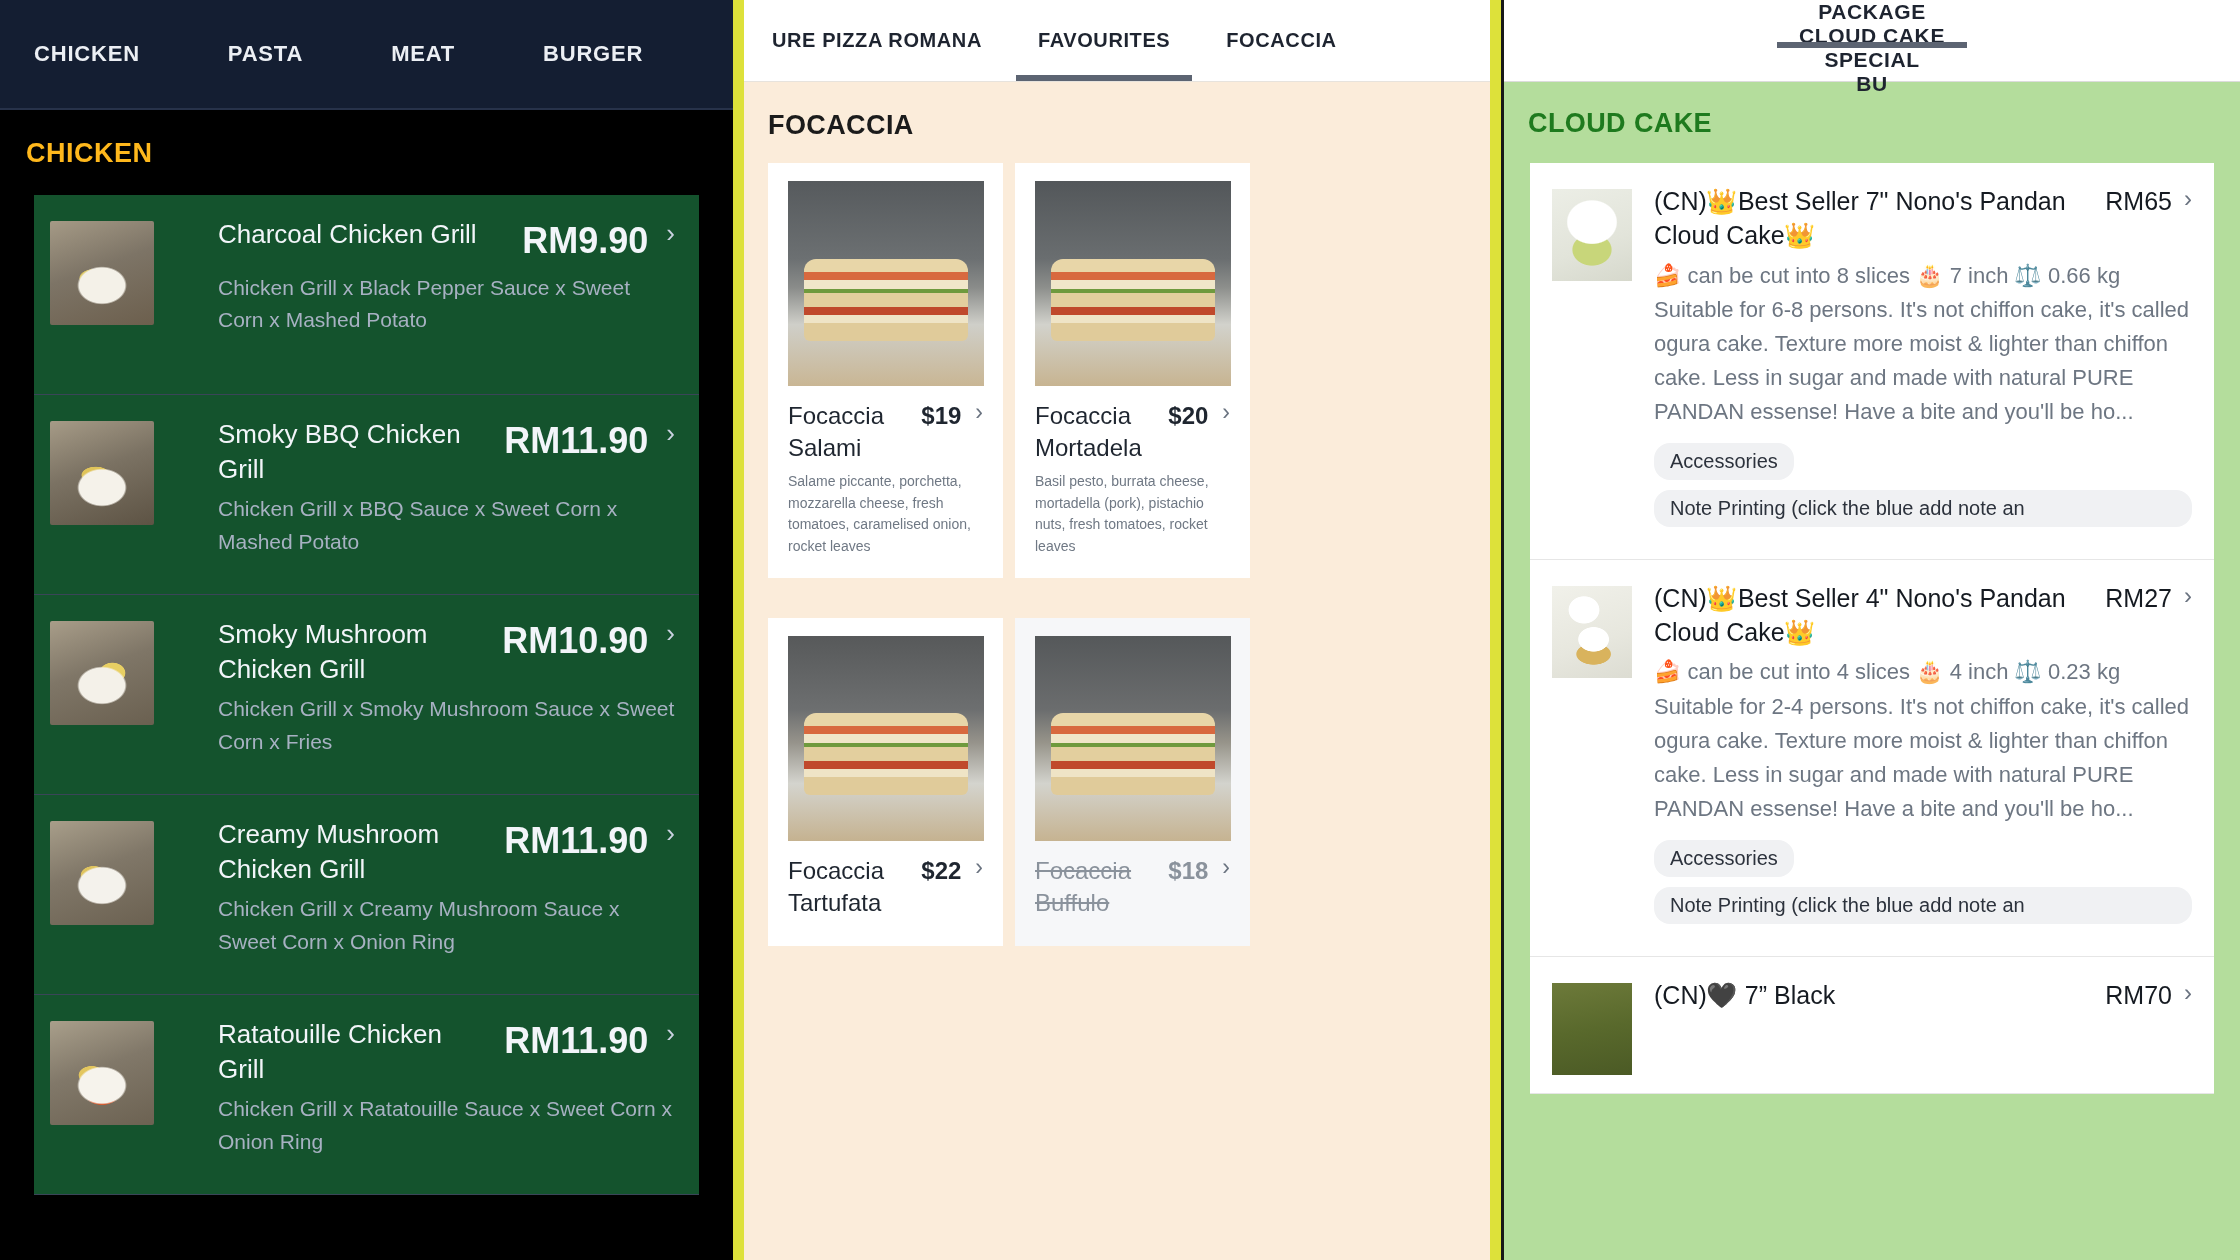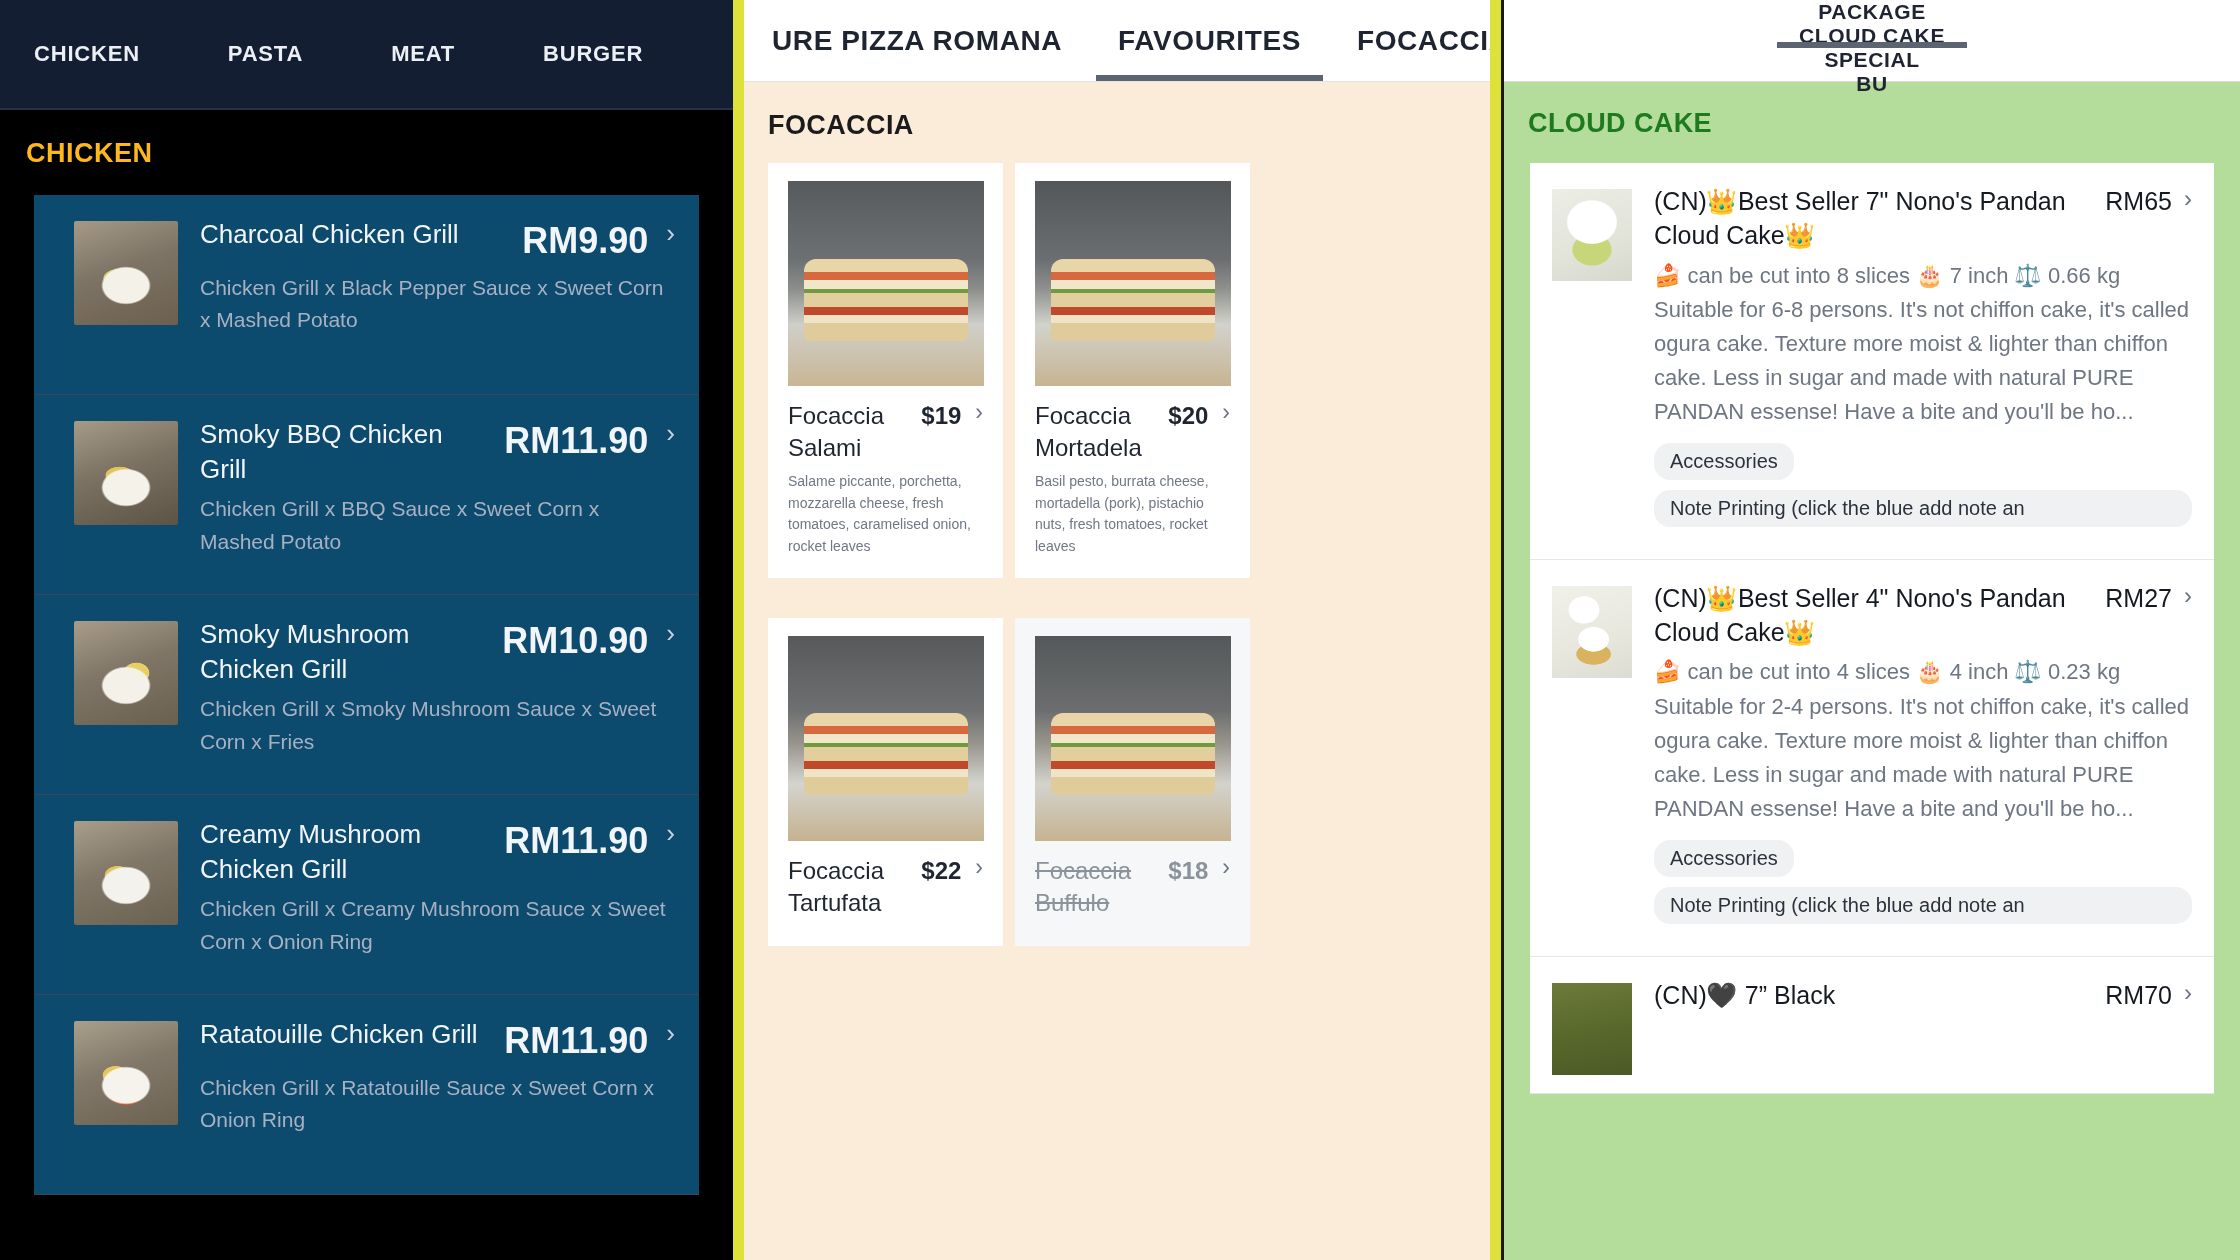--- a/index.html
+++ b/index.html
@@ -30,25 +30,26 @@
     letter-spacing: 0.8px;
     margin-right: 88px; white-space: nowrap;
   }
   .l-section-title {
     color: #ffb81c; font-size: 27px; font-weight: 700;
     letter-spacing: 0.5px;
     padding: 28px 0 26px 26px;
   }
   .l-list { margin: 0 34px 0 34px; }
   .l-item {
-    background: #0c4a6e;
+    background: #14532d;
     display: flex;
-    padding: 22px 24px 26px 40px;
+    padding: 22px 24px 26px 16px;
     border-bottom: 1px solid #3a4558;
     min-height: 200px;
+    gap: 42px;
   }
   .l-thumb {
     width: 104px; height: 104px; flex: 0 0 104px;
     border-radius: 2px; margin-right: 22px; margin-top: 4px;
     background-size: cover; background-position: center;
   }
   .l-body { flex: 1; min-width: 0; }
   .l-row1 {
     display: flex; align-items: flex-start;
     color: #f2f5f9; font-size: 26px; line-height: 1.33;
@@ -69,21 +70,21 @@
     overflow: hidden;
     border-left: 11px solid #dde13a;
     border-right: 11px solid #dde13a;
   }
   .m-tabbar {
     height: 82px; background: #ffffff;
     display: flex; align-items: center; position: relative;
     border-bottom: 1px solid #e7e3dd;
   }
   .m-tab {
-    font-size: 28px; font-weight: 700; color: #1e2430;
+    font-size: 20px; font-weight: 700; color: #1e2430;
     letter-spacing: 0.6px; white-space: nowrap;
     padding: 0 28px; position: relative; height: 100%;
     display: flex; align-items: center;
   }
   .m-tab.active::after {
     content: ""; position: absolute;
     left: 6px; right: 6px; bottom: 0; height: 6px;
     background: #5c6472;
   }
   .m-section-title {

